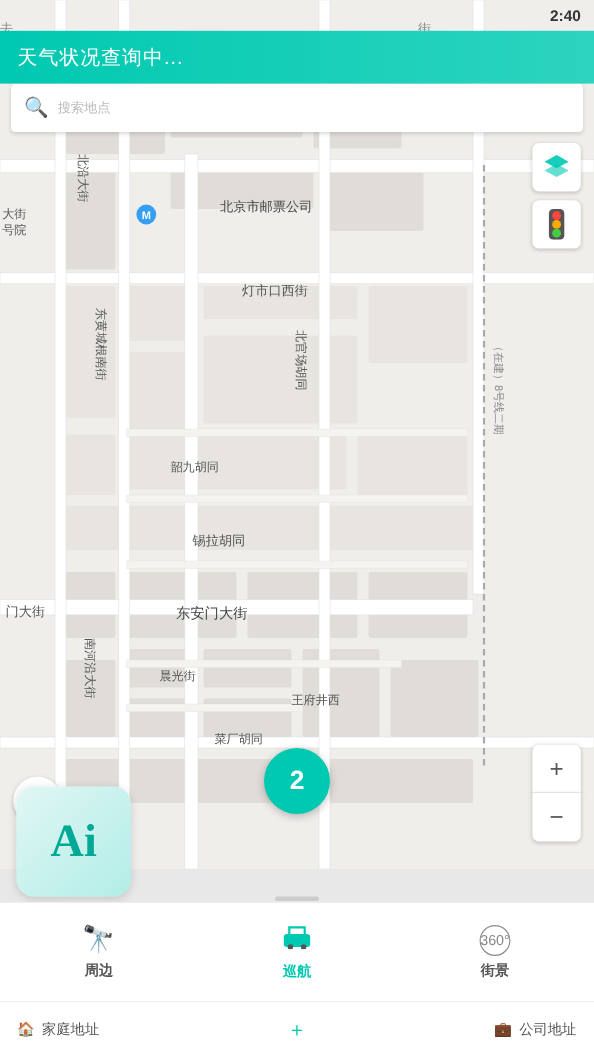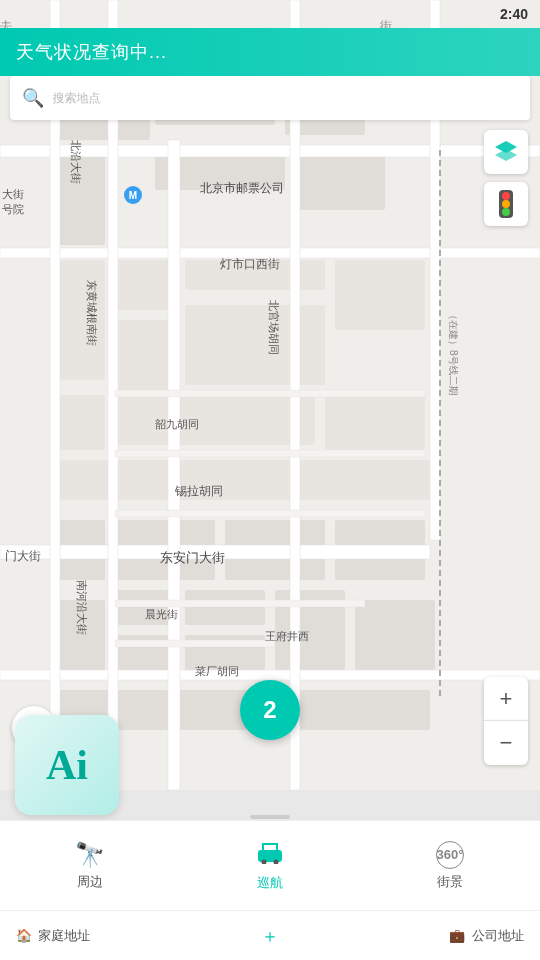--- a/index.html
+++ b/index.html
@@ -208,20 +208,21 @@
       gap: 4px;
       cursor: pointer;
       flex: 1;
     }
     .nav-icon {
       font-size: 24px;
     }
     .nav-label {
       font-size: 13px;
       color: #555;
+      font-weight: bold;
     }
     .nav-item.active .nav-label {
       color: #00c9b1;
     }
     .nav-item.active .nav-icon {
       color: #00c9b1;
     }
 
     
     #bottom-bar {
@@ -460,21 +461,21 @@
       <svg width="28" height="24" viewBox="0 0 28 24" fill="none">
         <rect x="2" y="10" width="24" height="12" rx="3" fill="#00c9b1"></rect>
         <path d="M7 10 L7 4 L21 4 L21 10" stroke="#00c9b1" stroke-width="2" fill="none"></path>
         <circle cx="8" cy="22" r="2.5" fill="#555"></circle>
         <circle cx="20" cy="22" r="2.5" fill="#555"></circle>
       </svg>
     </span>
     <span class="nav-label" style="color:#00c9b1">巡航</span>
   </div>
   <div class="nav-item">
-    <span class="nav-icon" style="font-size:13px; font-weight:bold; color:#888; border:1.5px solid #888; border-radius:50%; width:28px; height:28px; display:flex; align-items:center; justify-content:center;">360°</span>
+    <span class="nav-icon" style="font-size:13px; font-weight:normal; color:#888; border:1.5px solid #888; border-radius:50%; width:28px; height:28px; display:flex; align-items:center; justify-content:center;">360°</span>
     <span class="nav-label">街景</span>
   </div>
 </div>
 
 <div id="bottom-bar">
   <div class="bottom-bar-item">
     <span>🏠</span>
     <span>家庭地址</span>
   </div>
   <span class="bottom-bar-plus">＋</span>

